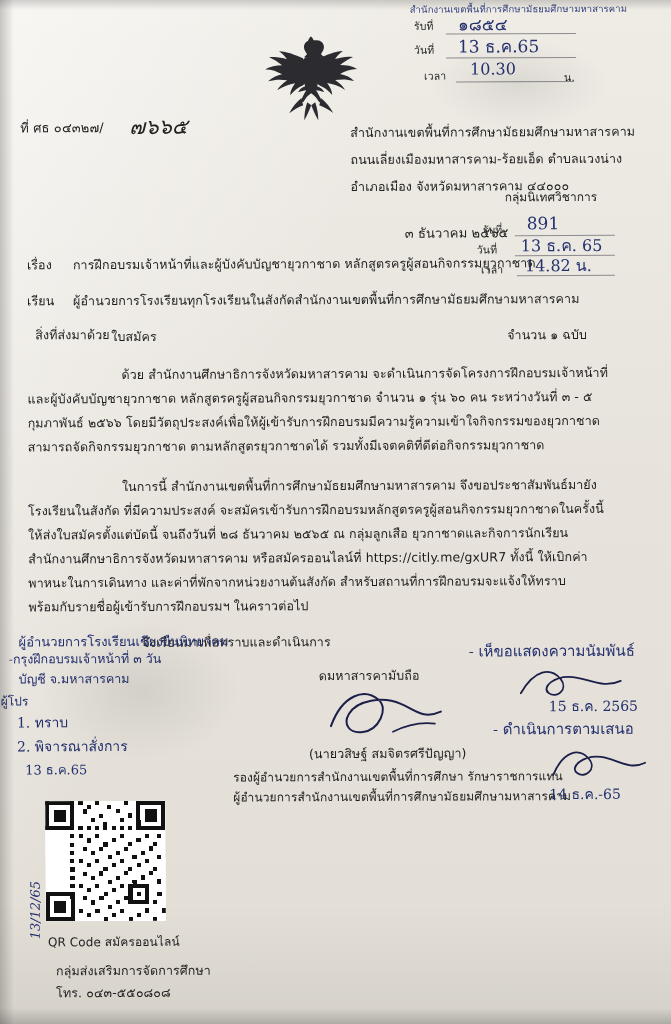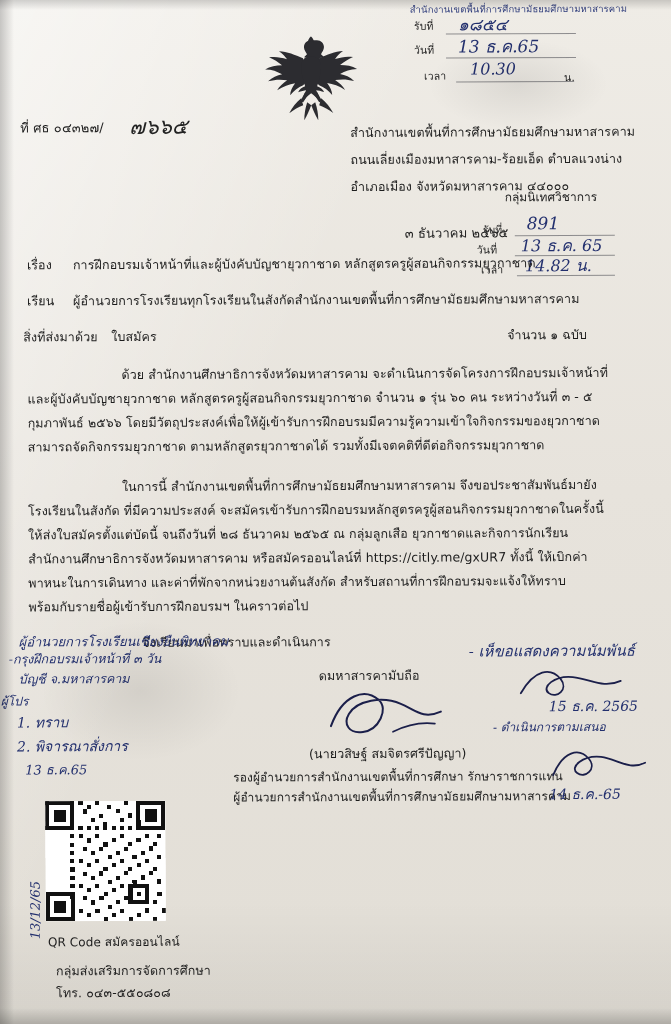--- a/index.html
+++ b/index.html
@@ -67,21 +67,20 @@
     width: 120px;
     height: 86px;
   }
   .emblem svg { width: 100%; height: 100%; display: block; }
 
   
   .hand {
     position: absolute;
     font-family: "DejaVu Serif", serif;
     color: #1b1f4a;
-    font-style: italic;
     white-space: pre;
     transform-origin: left top;
   }
   .hand-blue { color: #23306e; }
   .hand-dark { color: #232323; }
 
   
   .stamp-box {
     position: absolute;
     left: 398px;
@@ -207,21 +206,21 @@
     </div>
 
     <div class="txt body-txt" style="left:406px; top:226px; font-size:13px;">๓ ธันวาคม ๒๕๖๕</div>
 
     <div class="txt body-txt" style="left:28px; top:256px; font-size:12.5px;">เรื่อง</div>
     <div class="txt body-txt" style="left:74px; top:256px; font-size:12.5px;">การฝึกอบรมเจ้าหน้าที่และผู้บังคับบัญชายุวกาชาด หลักสูตรครูผู้สอนกิจกรรมยุวกาชาด</div>
 
     <div class="txt body-txt" style="left:28px; top:292px; font-size:12.5px;">เรียน</div>
     <div class="txt body-txt" style="left:74px; top:292px; font-size:12.5px;">ผู้อำนวยการโรงเรียนทุกโรงเรียนในสังกัดสำนักงานเขตพื้นที่การศึกษามัธยมศึกษามหาสารคาม</div>
 
-    <div class="txt body-txt" style="left:24px; top:328px; font-size:12.5px;">สิ่งที่ส่งมาด้วย</div>
+    <div class="txt body-txt" style="left:36px; top:328px; font-size:12.5px;font-family:Liberation Mono, monospace;">สิ่งที่ส่งมาด้วย</div>
     <div class="txt body-txt" style="left:112px; top:328px; font-size:12.5px;text-align:center;">ใบสมัคร</div>
     <div class="txt body-txt" style="left:508px; top:328px; font-size:12.5px;">จำนวน ๑ ฉบับ</div>
 
     <div class="txt body-txt" style="left:122px; top:366px; font-size:12.5px;">ด้วย สำนักงานศึกษาธิการจังหวัดมหาสารคาม จะดำเนินการจัดโครงการฝึกอบรมเจ้าหน้าที่</div>
     <div class="txt body-txt" style="left:28px; top:390px; font-size:12.5px;">และผู้บังคับบัญชายุวกาชาด หลักสูตรครูผู้สอนกิจกรรมยุวกาชาด จำนวน ๑ รุ่น ๖๐ คน ระหว่างวันที่ ๓ - ๕</div>
     <div class="txt body-txt" style="left:28px; top:414px; font-size:12.5px;">กุมภาพันธ์ ๒๕๖๖ โดยมีวัตถุประสงค์เพื่อให้ผู้เข้ารับการฝึกอบรมมีความรู้ความเข้าใจกิจกรรมของยุวกาชาด</div>
     <div class="txt body-txt" style="left:28px; top:438px; font-size:12.5px;">สามารถจัดกิจกรรมยุวกาชาด ตามหลักสูตรยุวกาชาดได้ รวมทั้งมีเจตคติที่ดีต่อกิจกรรมยุวกาชาด</div>
 
     <div class="txt body-txt" style="left:122px; top:478px; font-size:12.5px;">ในการนี้ สำนักงานเขตพื้นที่การศึกษามัธยมศึกษามหาสารคาม จึงขอประชาสัมพันธ์มายัง</div>
     <div class="txt body-txt" style="left:28px; top:502px; font-size:12.5px;">โรงเรียนในสังกัด ที่มีความประสงค์ จะสมัครเข้ารับการฝึกอบรมหลักสูตรครูผู้สอนกิจกรรมยุวกาชาดในครั้งนี้</div>
@@ -247,21 +246,21 @@
 
     <div class="hand hand-blue" style="left:468px; top:640px; font-size:15px;">- เห็ขอแสดงความนัมพันธ์</div>
 
     <div class="sig" style="left:516px; top:664px;">
       <svg width="120" height="40" viewBox="0 0 120 40">
         <path d="M4 30 C18 6 34 4 44 16 C52 26 40 36 32 30 C24 24 38 12 56 14 C74 16 86 26 104 18" fill="none" stroke="#1b1f4a" stroke-width="1.8" stroke-linecap="round"></path>
       </svg>
     </div>
     <div class="hand hand-blue" style="left:548px; top:696px; font-size:14px;">15 ธ.ค. 2565</div>
 
-    <div class="hand hand-blue" style="left:492px; top:718px; font-size:12px;">- ดำเนินการตามเสนอ</div>
+    <div class="hand hand-blue" style="left:492px; top:718px; font-size:15px;">- ดำเนินการตามเสนอ</div>
 
     <div class="sig" style="left:546px; top:742px;">
       <svg width="110" height="46" viewBox="0 0 110 46">
         <path d="M6 34 C16 10 32 6 42 18 C50 28 38 38 30 32 C22 26 36 14 54 16 C70 18 82 30 98 22" fill="none" stroke="#1b1f4a" stroke-width="1.8" stroke-linecap="round"></path>
       </svg>
     </div>
     <div class="hand hand-blue" style="left:548px; top:784px; font-size:14px;">14 ธ.ค.-65</div>
 
     <div class="hand hand-blue" style="left:18px; top:630px; font-size:13px;">ผู้อำนวยการโรงเรียนเชียงยืนพิทยาคม</div>
     <div class="hand hand-blue" style="left:8px; top:648px; font-size:12.5px;">-กรุงฝึกอบรมเจ้าหน้าที่ ๓ วัน</div>

